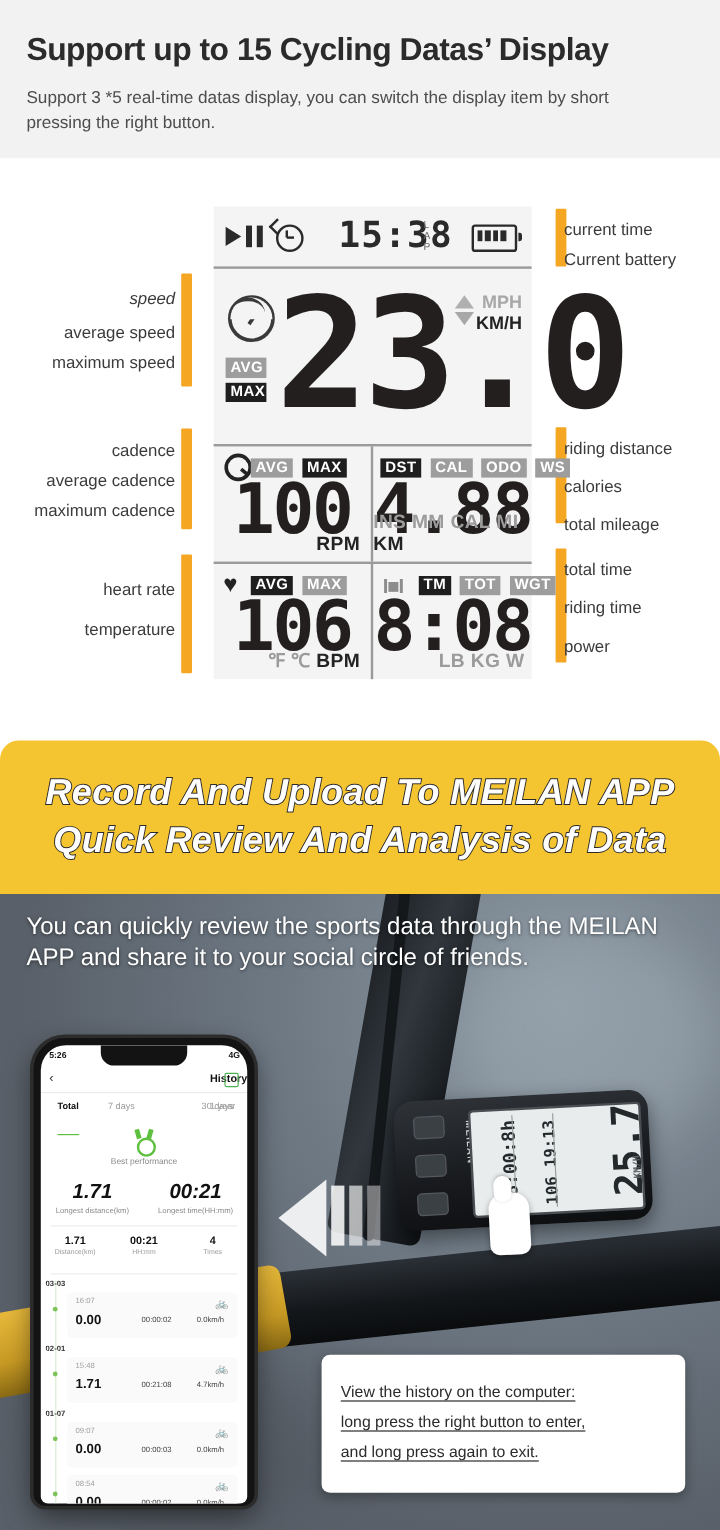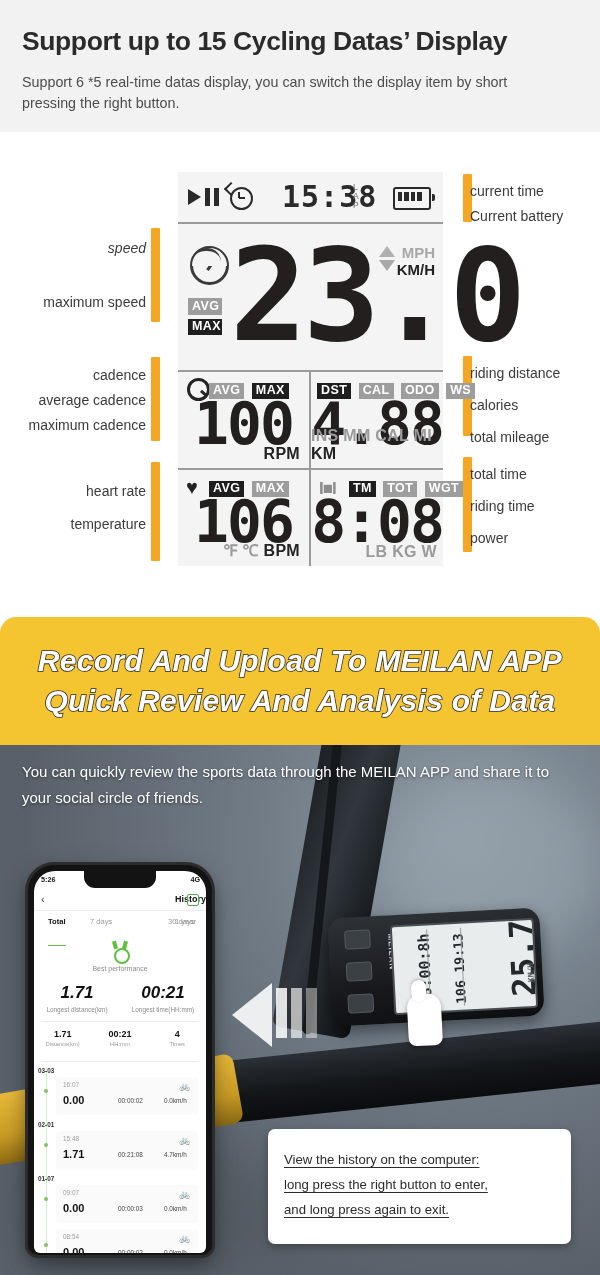--- a/index.html
+++ b/index.html
@@ -166,21 +166,21 @@
     background:#15181b;transform:rotate(6deg);border-radius:5px;
   }
   .yellow-tube{
     position:absolute;left:-20px;top:330px;width:260px;height:70px;
     background:linear-gradient(180deg,#e8b93b 0%,#c79a24 60%,#8a6a14 100%);
     transform:rotate(-10deg);border-radius:10px;
   }
 
   .photo-text{
     position:absolute;left:22px;top:14px;width:560px;
-    color:#fff;font-size:15px;line-height:26px;
+    color:#fff;font-size:20px;line-height:26px;
     text-shadow:0 1px 3px rgba(0,0,0,.55);
   }
 
   
   .phone{
     position:absolute;left:28px;top:120px;width:184px;height:390px;
     background:#131313;border-radius:26px 26px 10px 10px;
     box-shadow:0 0 0 3px #2c2c2c, 0 8px 22px rgba(0,0,0,.5);
     overflow:hidden;
   }
@@ -286,30 +286,31 @@
     position:absolute;left:16px;top:18px;margin:0;width:255px;
     font-size:13.2px;line-height:25px;color:#2b2b2b;
   }
   .callout p span{ text-decoration:underline; text-underline-offset:3px;}
 </style>
 </head>
 <body>
 
 <div class="sec-head">
   <h1>Support up to 15 Cycling Datas’ Display</h1>
-  <p>Support 6 *5 real-time datas display, you can switch the display item by short pressing the right button.</p>
+  <p>Support 3 *5 real-time datas display, you can switch the display item by short pressing the right button.</p>
 </div>
 
 <div class="sec-lcd">
 
   <div class="bar" style="left:151px;top:96px;height:94px;"></div>
   <div class="bar" style="left:151px;top:225px;height:84px;"></div>
   <div class="bar" style="left:151px;top:330px;height:99px;"></div>
 
   <div class="anno l" style="left:0;top:104px;width:146px;font-style:italic;">speed</div>
+  <div class="anno l" style="left:0;top:133px;width:146px;">average speed</div>
   <div class="anno l" style="left:0;top:158px;width:146px;">maximum speed</div>
   <div class="anno l" style="left:0;top:231px;width:146px;">cadence</div>
   <div class="anno l" style="left:0;top:256px;width:146px;">average cadence</div>
   <div class="anno l" style="left:0;top:281px;width:146px;">maximum cadence</div>
   <div class="anno l" style="left:0;top:347px;width:146px;">heart rate</div>
   <div class="anno l" style="left:0;top:380px;width:146px;">temperature</div>
 
   <div class="bar right" style="left:463px;top:42px;height:48px;"></div>
   <div class="bar right" style="left:463px;top:224px;height:80px;"></div>
   <div class="bar right" style="left:463px;top:325px;height:95px;"></div>

